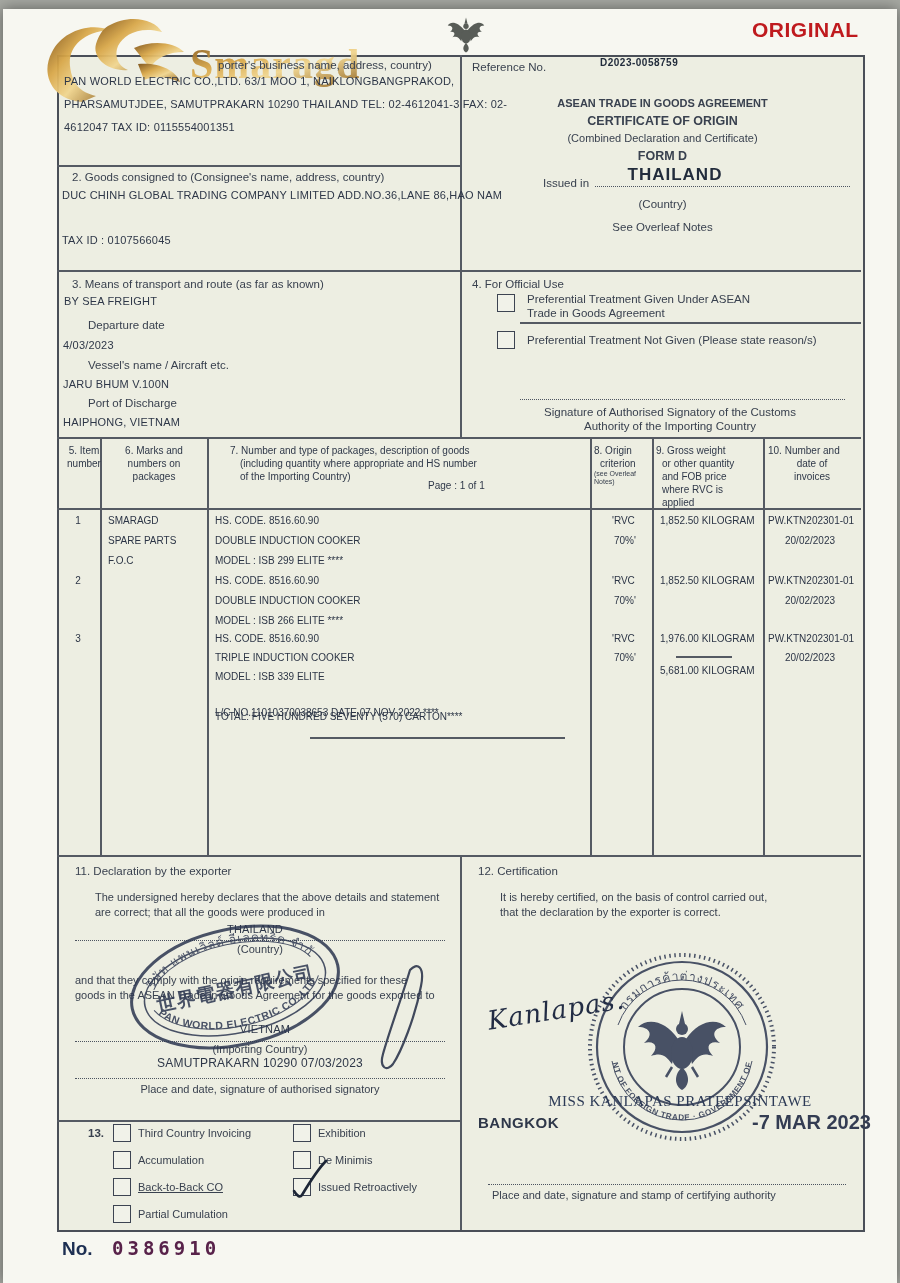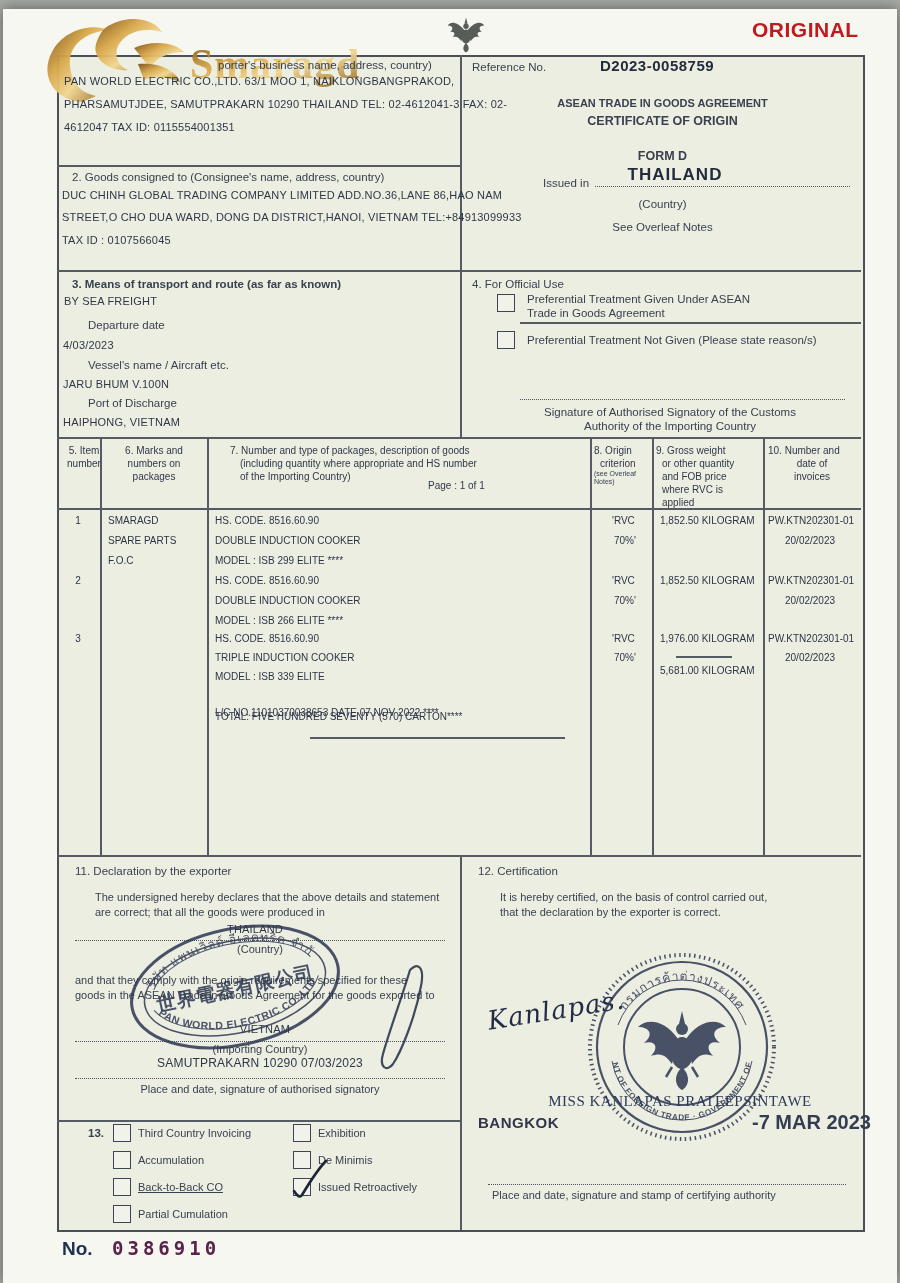--- a/index.html
+++ b/index.html
@@ -73,37 +73,37 @@
         <text x="168" y="66" font-family="Liberation Serif, serif" font-weight="bold" font-size="42" letter-spacing="1">Smaragd</text>
       </g>
     </svg>
 
     <div class="abs lbl" style="left:218px;top:58px;">porter's business name, address, country)</div>
     <div class="abs typed" style="left:64px;top:74px;">PAN WORLD ELECTRIC CO.,LTD. 63/1 MOO 1, NAIKLONGBANGPRAKOD,</div>
     <div class="abs typed" style="left:64px;top:97px;">PHARSAMUTJDEE, SAMUTPRAKARN 10290 THAILAND TEL: 02-4612041-3 FAX: 02-</div>
     <div class="abs typed" style="left:64px;top:120px;">4612047 TAX ID: 0115554001351</div>
 
     <div class="abs lbl" style="left:472px;top:60px;">Reference No.</div>
-    <div class="abs b" style="left:600px;top:57px;font-size:15px;color:#222c3c;letter-spacing:.5px;">D2023-0058759</div>
+    <div class="abs b" style="left:600px;top:57px;font-size:10px;color:#222c3c;letter-spacing:.5px;">D2023-0058759</div>
 
     <div class="abs lbl b c" style="left:470px;top:96px;width:385px;font-size:11px;">ASEAN TRADE IN GOODS AGREEMENT</div>
     <div class="abs lbl b c" style="left:470px;top:114px;width:385px;font-size:12.5px;">CERTIFICATE OF ORIGIN</div>
+    <div class="abs lbl c" style="left:470px;top:131px;width:385px;font-size:11px;">(Combined Declaration and Certificate)</div>
     <div class="abs lbl b c" style="left:470px;top:149px;width:385px;font-size:12.5px;">FORM D</div>
     <div class="abs lbl" style="left:543px;top:176px;">Issued in</div>
     <div class="abs dot" style="left:595px;top:185px;width:255px;height:1px;"></div>
     <div class="abs b c" style="left:600px;top:165px;width:150px;font-size:17px;color:#222c3c;letter-spacing:1px;">THAILAND</div>
     <div class="abs lbl c" style="left:470px;top:197px;width:385px;">(Country)</div>
     <div class="abs lbl c" style="left:470px;top:220px;width:385px;">See Overleaf Notes</div>
 
     <div class="abs lbl" style="left:72px;top:170px;">2. Goods consigned to (Consignee's name, address, country)</div>
     <div class="abs typed" style="left:62px;top:188px;">DUC CHINH GLOBAL TRADING COMPANY LIMITED ADD.NO.36,LANE 86,HAO NAM</div>
-    <div class="abs typed" style="left:62px;top:210px;z-index:3;">STREET,O CHO DUA WARD, DONG DA DISTRICT,HANOI, VIETNAM TEL:+84913099933</div>
     <div class="abs typed" style="left:62px;top:233px;">TAX ID : 0107566045</div>
 
-    <div class="abs lbl" style="left:72px;top:277px;font-weight:bold;">3. Means of transport and route (as far as known)</div>
+    <div class="abs lbl" style="left:72px;top:277px;">3. Means of transport and route (as far as known)</div>
     <div class="abs typed" style="left:64px;top:294px;">BY SEA FREIGHT</div>
     <div class="abs lbl" style="left:88px;top:318px;">Departure date</div>
     <div class="abs typed" style="left:63px;top:338px;">4/03/2023</div>
     <div class="abs lbl" style="left:88px;top:358px;">Vessel's name / Aircraft etc.</div>
     <div class="abs typed" style="left:63px;top:377px;">JARU BHUM V.100N</div>
     <div class="abs lbl" style="left:88px;top:396px;">Port of Discharge</div>
     <div class="abs typed" style="left:63px;top:415px;">HAIPHONG, VIETNAM</div>
 
     <div class="abs lbl" style="left:472px;top:277px;">4. For Official Use</div>
     <div class="cb" style="left:497px;top:294px;"></div>

